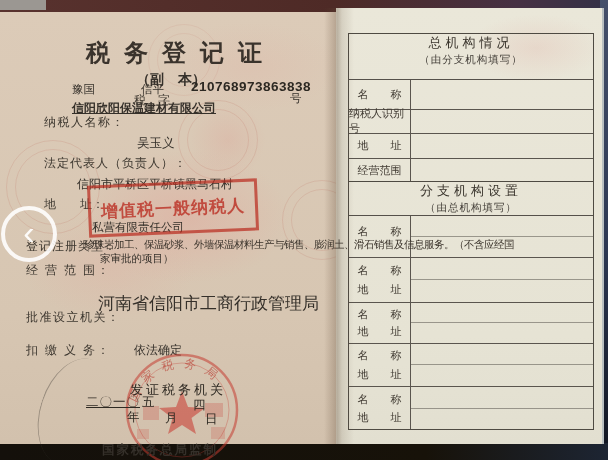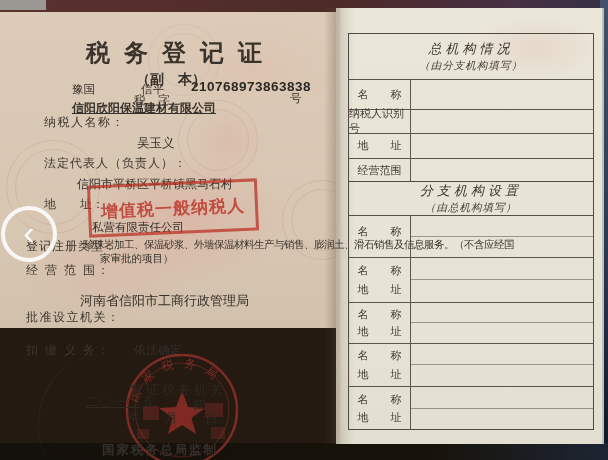--- a/index.html
+++ b/index.html
@@ -9,21 +9,21 @@
   .abs{position:absolute;}
   
   .strip-top{left:0;top:0;width:608px;height:13px;
     background:linear-gradient(90deg,#58322e,#4e2a26 55%,#463043 85%,#343046);}
   .corner-obj{left:0;top:0;width:46px;height:10px;background:#9b9792;}
   .strip-bottom{left:0;top:443px;width:608px;height:17px;
     background:linear-gradient(90deg,#14100b,#171209 70%,#1d2533);}
   .strip-right{left:600px;top:0;width:8px;height:460px;
     background:linear-gradient(180deg,#45506b,#2c3752 55%,#10141f);}
   
-  .left-page{left:0;top:12px;width:336px;height:316px;z-index:1;
+  .left-page{left:0;top:12px;width:336px;height:432px;z-index:1;
     background:
       radial-gradient(ellipse 150px 95px at 185px 205px, rgba(226,158,148,.38), transparent 70%),
       radial-gradient(ellipse 120px 75px at 110px 255px, rgba(224,168,156,.26), transparent 72%),
       radial-gradient(circle 50px at 228px 128px, rgba(220,150,140,.22), transparent 75%),
       radial-gradient(ellipse 120px 60px at 250px 55px, rgba(224,170,158,.20), transparent 75%),
       linear-gradient(180deg,#dccbb8,#d7c6b2 70%,#d2c1ad);}
   .right-page{left:336px;top:8px;width:266px;height:436px;z-index:1;
     background:
       radial-gradient(ellipse 90px 45px at 200px 40px, rgba(222,170,160,.25), transparent 75%),
       linear-gradient(180deg,#eae7d9,#e6e3d4 75%,#e2dfd0);
@@ -53,21 +53,21 @@
   .val-legalrep{left:137px;top:123px;font-size:12.5px;}
   .lbl-legalrep{left:44px;top:143px;letter-spacing:1px;}
   .val-address{left:77px;top:164px;font-size:12px;}
   .lbl-address{left:44px;top:184px;}
   .val-regtype{left:92px;top:208px;font-size:11.5px;}
   .lbl-regtype{left:26px;top:226px;letter-spacing:1px;}
   .scope-line1{left:84px;top:238px;font-size:10.5px;white-space:nowrap;z-index:5;
                letter-spacing:-.5px;color:#3a332b;}
   .lbl-scope{left:26px;top:250px;letter-spacing:2px;}
   .scope-line2{left:100px;top:240px;font-size:10.5px;}
-  .val-approval{left:80px;top:280px;font-size:13px;}
+  .val-approval{left:98px;top:280px;font-size:17px;}
   .lbl-approval{left:26px;top:297px;letter-spacing:1.5px;}
   .lbl-withhold{left:26px;top:330px;letter-spacing:2px;}
   .val-withhold{left:134px;top:330px;font-size:12px;}
   .lbl-issuer{left:130px;top:369px;font-size:13px;letter-spacing:3px;z-index:3;color:#2e2922;}
   .d-part{font-size:12.5px;z-index:3;color:#2e2922;}
   .d-year{left:86px;top:382px;letter-spacing:1px;text-decoration:underline;}
   .d-month{left:142px;top:382px;}
   .d-day{left:193px;top:385px;}
   .d-yu{left:127px;top:397px;}
   .d-mu{left:165px;top:398px;}
@@ -79,21 +79,21 @@
     display:flex;align-items:center;justify-content:center;}
   .vat-stamp span{font-size:17px;font-weight:bold;letter-spacing:1px;color:rgba(186,44,32,.78);}
   .seal{left:123px;top:339px;width:118px;height:118px;z-index:2;}
   
   .pen-arc{left:40px;top:345px;width:70px;height:110px;z-index:2;
     border-left:1.5px solid rgba(60,55,50,.38);border-radius:50%;transform:rotate(18deg);}
   
   .rp-table{left:12px;top:25px;width:246px;height:397px;z-index:1;
     border:1.5px solid #4e4a42;box-sizing:border-box;display:flex;flex-direction:column;}
   .sec-head{box-sizing:border-box;border-bottom:1px solid #55504a;
-    display:flex;flex-direction:column;align-items:center;justify-content:center;font-style:italic;}
+    display:flex;flex-direction:column;align-items:center;justify-content:flex-start;}
   .sec-head .t{font-size:13px;letter-spacing:4px;color:#3a352d;}
   .sec-head .s{font-size:10.5px;letter-spacing:1px;color:#45403a;margin-top:1px;}
   .h1{height:46px;}
   .h2{height:34px;}
   .trow{box-sizing:border-box;display:flex;border-bottom:1px solid #5a554e;}
   .trow:last-child{border-bottom:none;}
   .r-name{height:30px;} .r-id{height:24px;} .r-addr{height:26px;}
   .r-scope{height:23px;border-bottom:1.5px solid #4e4a42;}
   .lab{box-sizing:border-box;width:62px;border-right:1px solid #5a554e;
     display:flex;align-items:center;justify-content:center;

